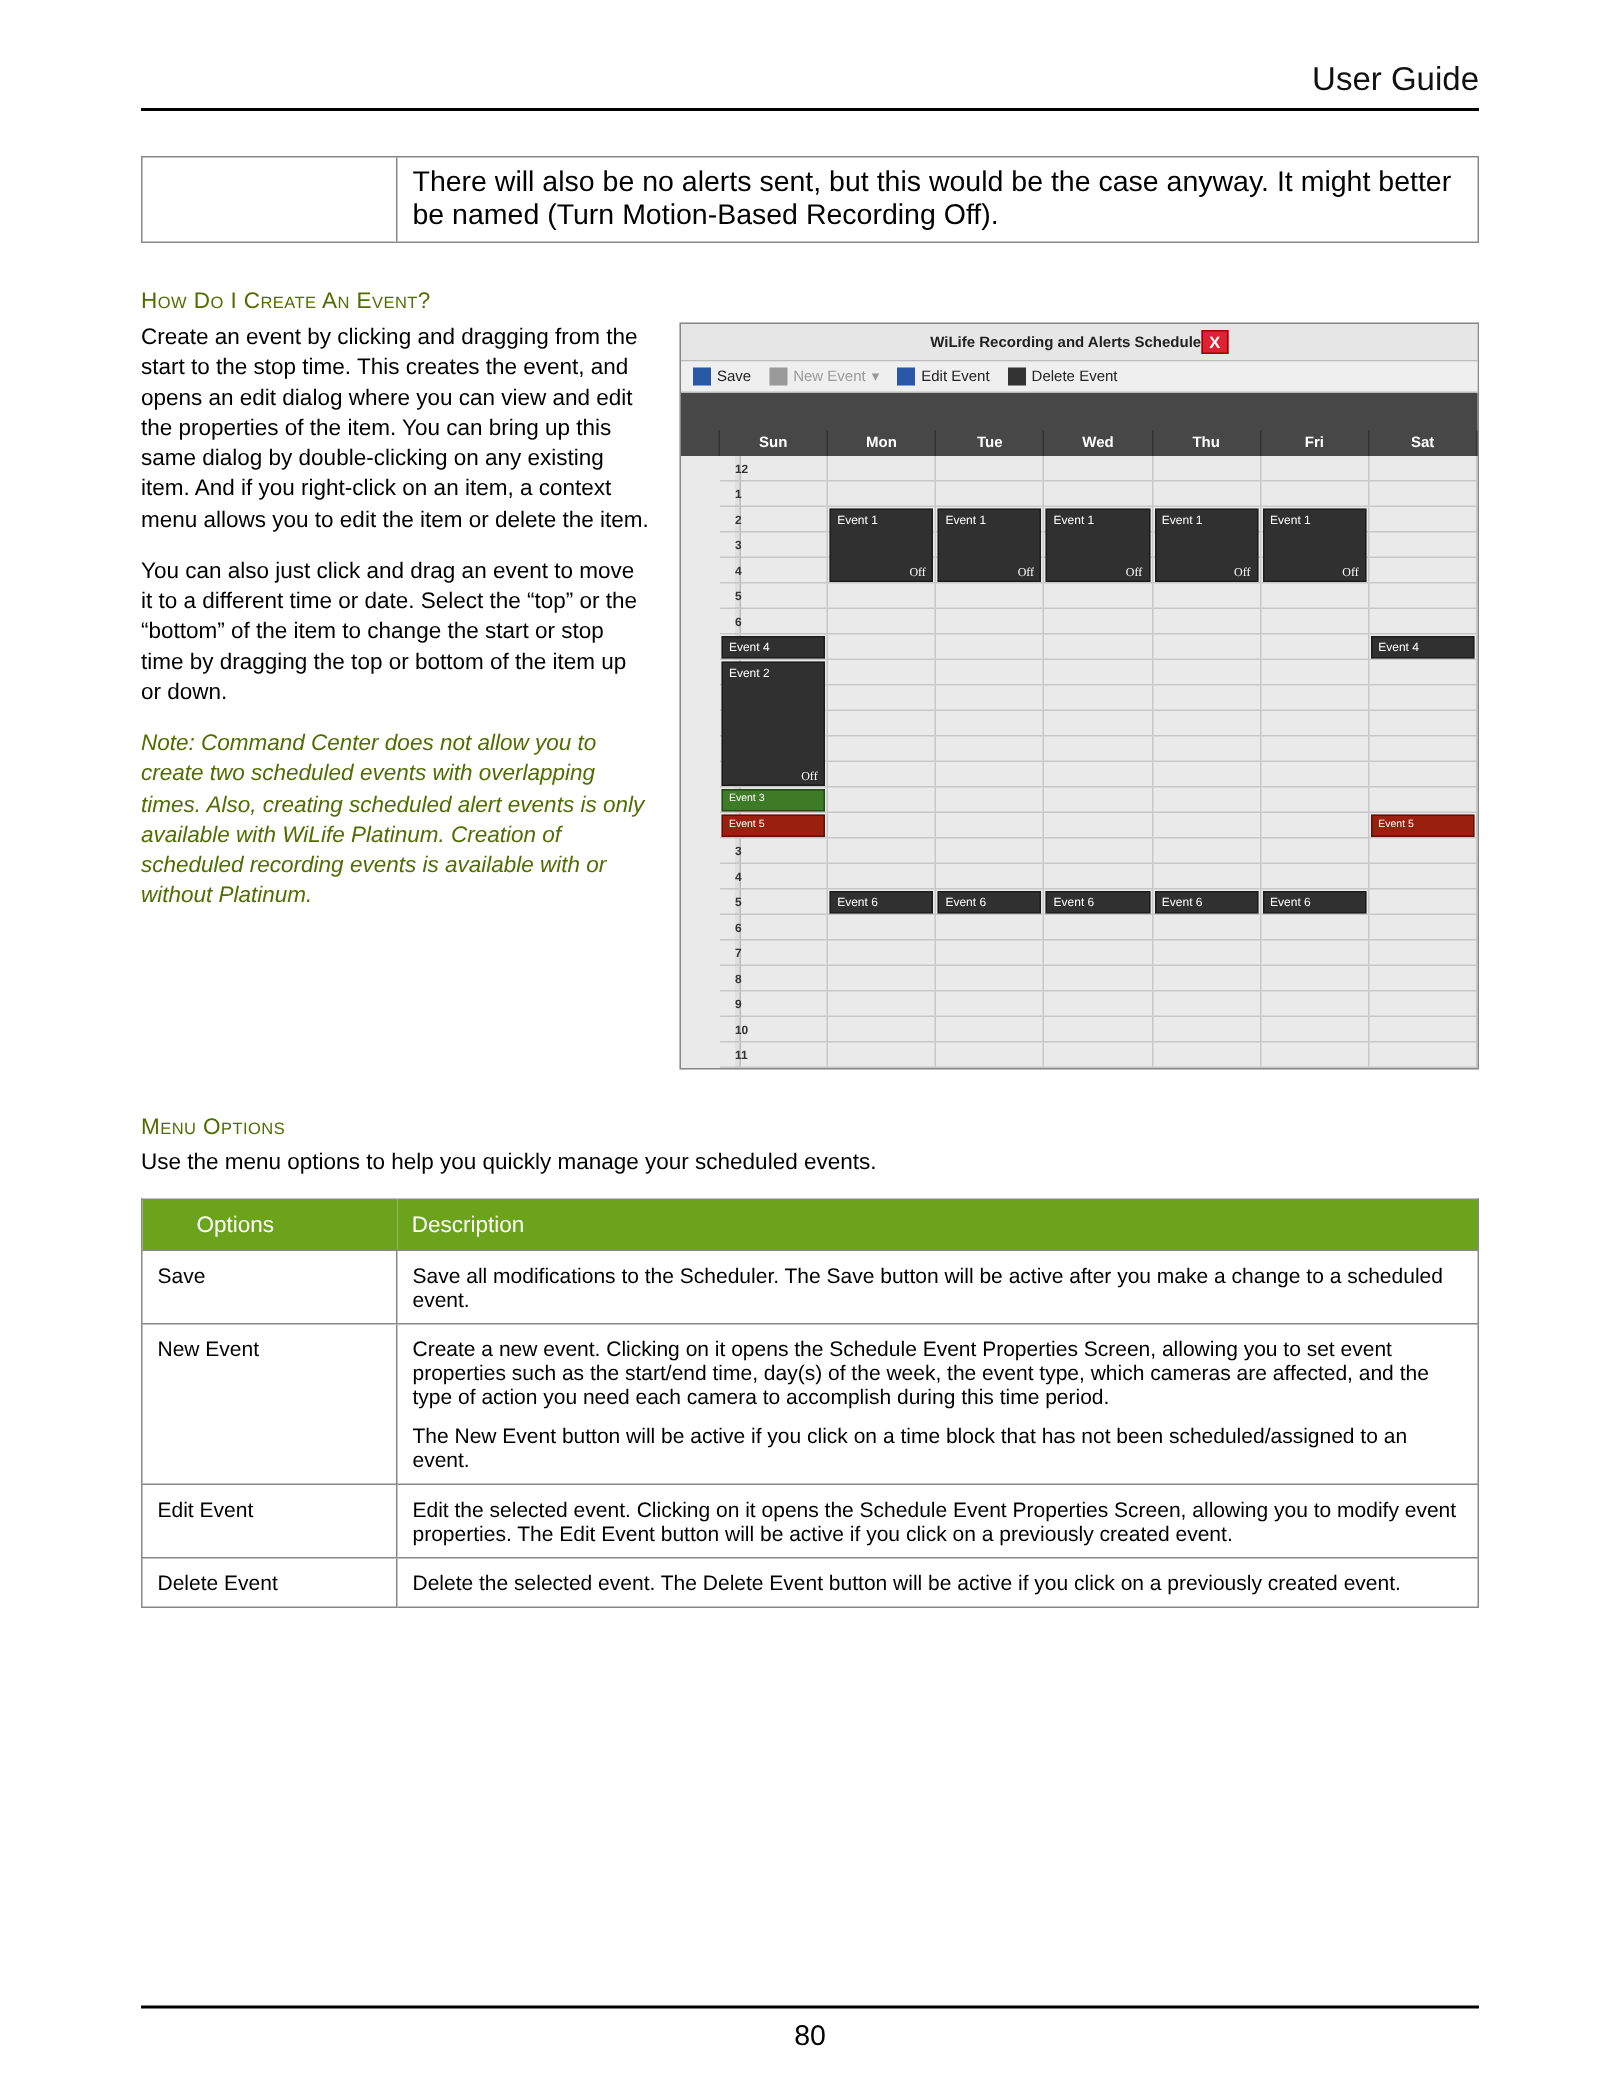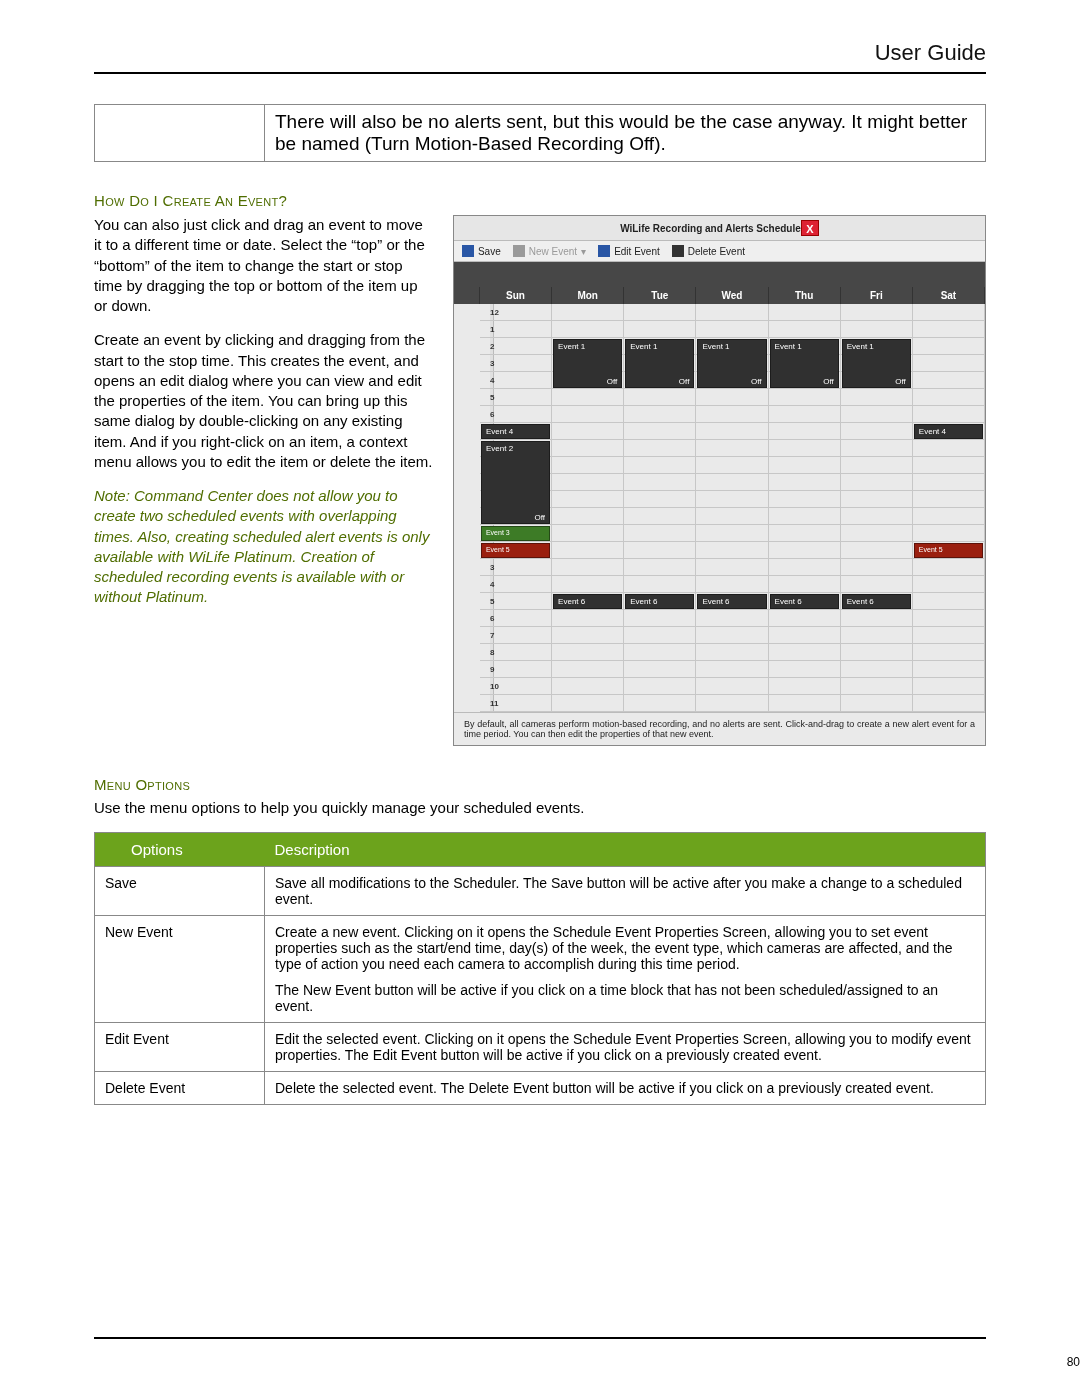--- a/index.html
+++ b/index.html
@@ -82,58 +82,58 @@
   .cal-head{
     display:grid;grid-template-columns:26px repeat(7,1fr);background:var(--cal-head);color:#fff;
   }
   .cal-head div{text-align:center;padding:3px 0;font-weight:bold;border-right:1px solid #333;margin-top:25px;}
   
   .evt{
     position:absolute;left:0;right:0;margin:1px;padding:2px 4px 0 4px;
     color:#fff;font-size:8px;border:1px solid rgba(0,0,0,.4);
     background:var(--evt-dark);overflow:hidden;
   }
-  .evt .off{position:absolute;bottom:1px;right:4px;font-size:8px;}
+  .evt .off{position:absolute;bottom:1px;right:4px;font-size:8px;font-family:Liberation Serif, serif;}
   .evt.green{background:var(--evt-green);}
   .evt.red{background:var(--evt-red);}
   .evt.thin{font-size:7px;}
   .cal-wrap{display:grid;grid-template-columns:26px repeat(7,1fr);position:relative;}
   .cal-wrap .hours{display:flex;flex-direction:column;margin-left:36px;}
   .cal-wrap .hours div{
     height:17px;background:#e0e0e0;border-bottom:1px solid #bbb;border-right:1px solid #bbb;
     font-size:8px;color:#333;text-align:right;padding-right:3px;font-weight:bold;line-height:17px;
   }
   .cal-wrap .day{position:relative;border-right:1px solid var(--cal-grid);}
   .cal-wrap .day .slot{height:17px;border-bottom:1px solid var(--cal-grid);}
   .shot-footer{
     border-top:1px solid #bbb;padding:6px 10px;font-size:9px;color:#222;
     text-align:justify;
   }
 
   .footer-rule{border:none;border-top:2px solid #000;margin:30px 0 6px 0;position:absolute;left:var(--pad);right:var(--pad);bottom:52px;}
-  .pagenum{position:absolute;left:0;right:0;bottom:28px;text-align:right;font-size:12px;}
+  .pagenum{position:absolute;left:0;right:0;bottom:28px;text-align:center;font-size:19px;}
 </style>
 </head>
 <body>
 
 <div class="page">
   <div class="header-title">User Guide</div>
   <hr class="rule">
 
   <div class="note-row">
     <div class="spacer"></div>
     <div class="txt">There will also be no alerts sent, but this would be the case anyway.  It might better be named (Turn Motion-Based Recording Off).</div>
   </div>
 
   <div class="h2">How Do I Create An Event?</div>
 
   <div class="two-col">
     <div class="col-text">
+      <p>Create an event by clicking and dragging from the start to the stop time.  This creates the event, and opens an edit dialog where you can view and edit the properties of the item.  You can bring up this same dialog by double-clicking on any existing item.  And if you right-click on an item, a context menu allows you to edit the item or delete the item.</p>
       <p>You can also just click and drag an event to move it to a different time or date.  Select the “top” or the “bottom” of the item to change the start or stop time by dragging the top or bottom of the item up or down.</p>
-      <p>Create an event by clicking and dragging from the start to the stop time.  This creates the event, and opens an edit dialog where you can view and edit the properties of the item.  You can bring up this same dialog by double-clicking on any existing item.  And if you right-click on an item, a context menu allows you to edit the item or delete the item.</p>
       <p class="note">Note: Command Center does not allow you to create two scheduled events with overlapping times.  Also, creating scheduled alert events is only available with WiLife Platinum.  Creation of scheduled recording events is available with or without Platinum.</p>
     </div>
 
     <div class="shot">
       <div class="shot-title">
         <span>WiLife Recording and Alerts Schedule</span>
         <span class="close-x">X</span>
       </div>
       <div class="shot-toolbar">
         <span class="tb-item">
@@ -383,21 +383,20 @@
             <div class="slot"></div>
             <div class="slot"></div>
             <div class="slot"></div>
             <div class="slot"></div>
             <div class="slot"></div>
             <div class="evt" style="top: 119px; height: 15px;"><span>Event 4</span></div>
             <div class="evt red thin" style="top: 238px; height: 15px;"><span>Event 5</span></div>
           </div>
         </div>
 
-      <div class="shot-footer">By default, all cameras perform motion-based recording, and no alerts are sent. Click-and-drag to create a new alert event for a time period. You can then edit the properties of that new event.</div>
     </div>
   </div>
 
   <div class="h2">Menu Options</div>
   <p class="intro">Use the menu options to help you quickly manage your scheduled events.</p>
 
   <table class="opts">
     <thead>
       <tr>
         <th>Options</th>

